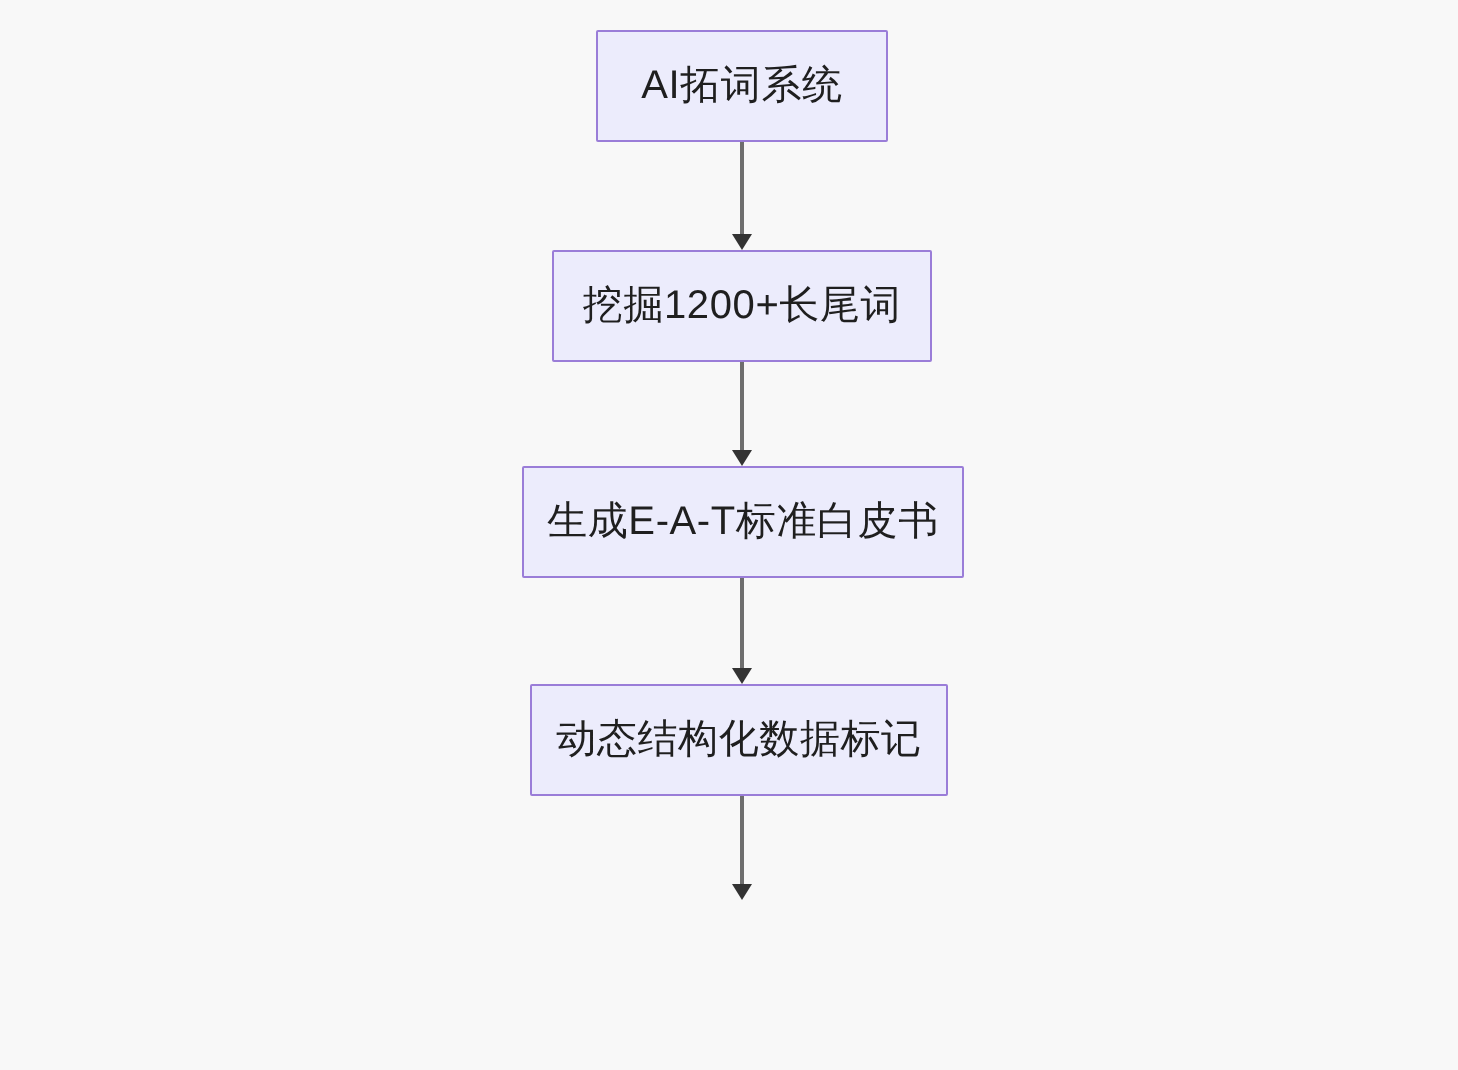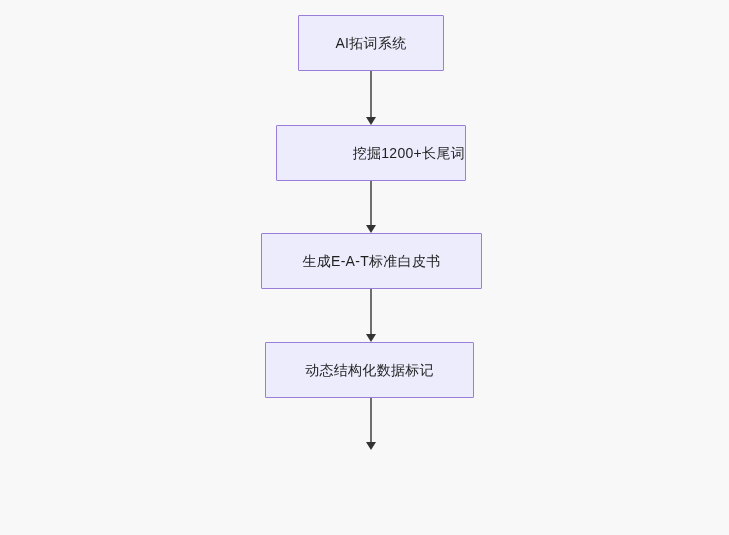--- a/index.html
+++ b/index.html
@@ -23,21 +23,21 @@
   .node {
     position: absolute;
     box-sizing: border-box;
     background: #ececfc;
     border: 1px solid #9a7dd8;
     border-radius: 1px;
     display: flex;
     align-items: center;
     justify-content: center;
     color: #1f1f1f;
-    font-size: 14px;
+    font-size: 20px;
     line-height: 1.2;
     letter-spacing: 0.3px;
     white-space: nowrap;
   }
 
   .node-label {
     display: block;
   }
 
   .edge {
@@ -84,21 +84,21 @@
 
   <div class="edge" style="left:371px; top:398px;">
     <div class="edge-line" style="height:44px;"></div>
     <div class="edge-head" style="top:44px;"></div>
   </div>
 
   <div class="node" style="left:298px; top:15px; width:146px; height:56px;">
     <span class="node-label">AI拓词系统</span>
   </div>
 
-  <div class="node" style="left:276px; top:125px; width:190px; height:56px;justify-content:flex-end;">
+  <div class="node" style="left:276px; top:125px; width:190px; height:56px;">
     <span class="node-label">挖掘1200+长尾词</span>
   </div>
 
   <div class="node" style="left:261px; top:233px; width:221px; height:56px;">
     <span class="node-label">生成E-A-T标准白皮书</span>
   </div>
 
   <div class="node" style="left:265px; top:342px; width:209px; height:56px;">
     <span class="node-label">动态结构化数据标记</span>
   </div>

